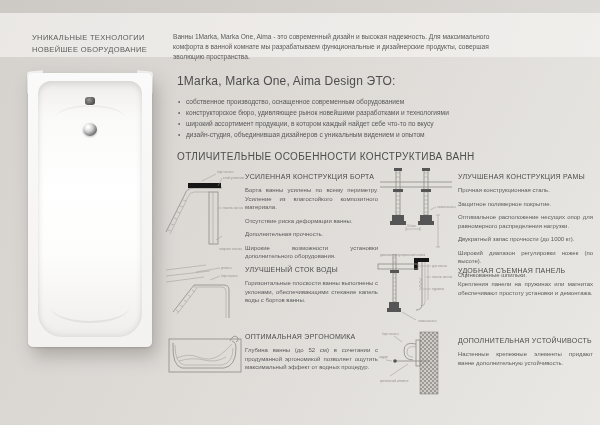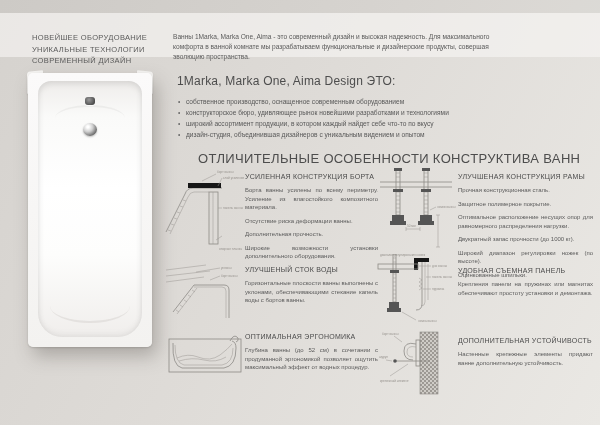--- a/index.html
+++ b/index.html
@@ -45,22 +45,22 @@
            background:radial-gradient(circle at 35% 30%, #ffffff 8%, #cfcfcf 38%, #6f6f6f 72%, #a8a8a8 100%);
            box-shadow:0 1px 2px rgba(0,0,0,0.25); }
 
   
   .brand { position:absolute; left:177px; top:74px; width:340px; }
   .brand-title { font-size:12px; color:#4d4d4d; letter-spacing:.2px; margin-bottom:9px; }
   .brand ul { list-style:none; }
   .brand li { font-size:6.6px; color:#585858; line-height:1.65; padding-left:9px; position:relative; }
   .brand li::before { content:"•"; position:absolute; left:1px; top:0; color:#6a6a6a; }
 
-  .features-heading { position:absolute; left:177px; top:151px; font-size:13px;
-                      letter-spacing:.35px; color:#4d4d4d;margin-left:21px; }
+  .features-heading { position:absolute; left:177px; top:151px; font-size:10px;
+                      letter-spacing:.35px; color:#4d4d4d; }
 
   
   .ftext h3 { font-size:7px; font-weight:normal; color:#4b4b4b; letter-spacing:.25px; margin-bottom:6px; }
   .ftext p  { font-size:6px; color:#5b5b5b; line-height:1.42; text-align:justify; margin-bottom:5px; }
   .ftext, .fdiag { position:absolute; }
 
   .f0d { left:164px; top:168px; width:80px; height:90px; }
   .f0t { left:245px; top:173px; width:133px; }
   .f1d { left:378px; top:166px; width:78px; height:97px; }
   .f1t { left:458px; top:173px; width:135px; }
@@ -80,23 +80,22 @@
   .dblack { fill:#161616; }
   text.lbl { font-family:"Liberation Sans",sans-serif; font-size:3.1px; fill:#97938e; }
 </style>
 </head>
 <body>
 
 <div class="page">
 
   <div class="band">
     <div class="tagline">
+      <div>УНИКАЛЬНЫЕ ТЕХНОЛОГИИ</div>
       <div>НОВЕЙШЕЕ ОБОРУДОВАНИЕ</div>
-      <div>УНИКАЛЬНЫЕ ТЕХНОЛОГИИ</div>
-      <div>СОВРЕМЕННЫЙ ДИЗАЙН</div>
     </div>
     <div class="intro">Ванны 1Marka, Marka One, Aima - это современный дизайн и высокая надежность. Для максимального комфорта в ванной комнате мы разрабатываем функциональные и дизайнерские продукты, совершая эволюцию пространства.</div>
   </div>
 
   <div class="tub">
     <div class="tub-corner l"></div>
     <div class="tub-corner r"></div>
     <div class="tub-shell">
       <div class="tub-basin">
         <div class="tub-head-arc"></div>

